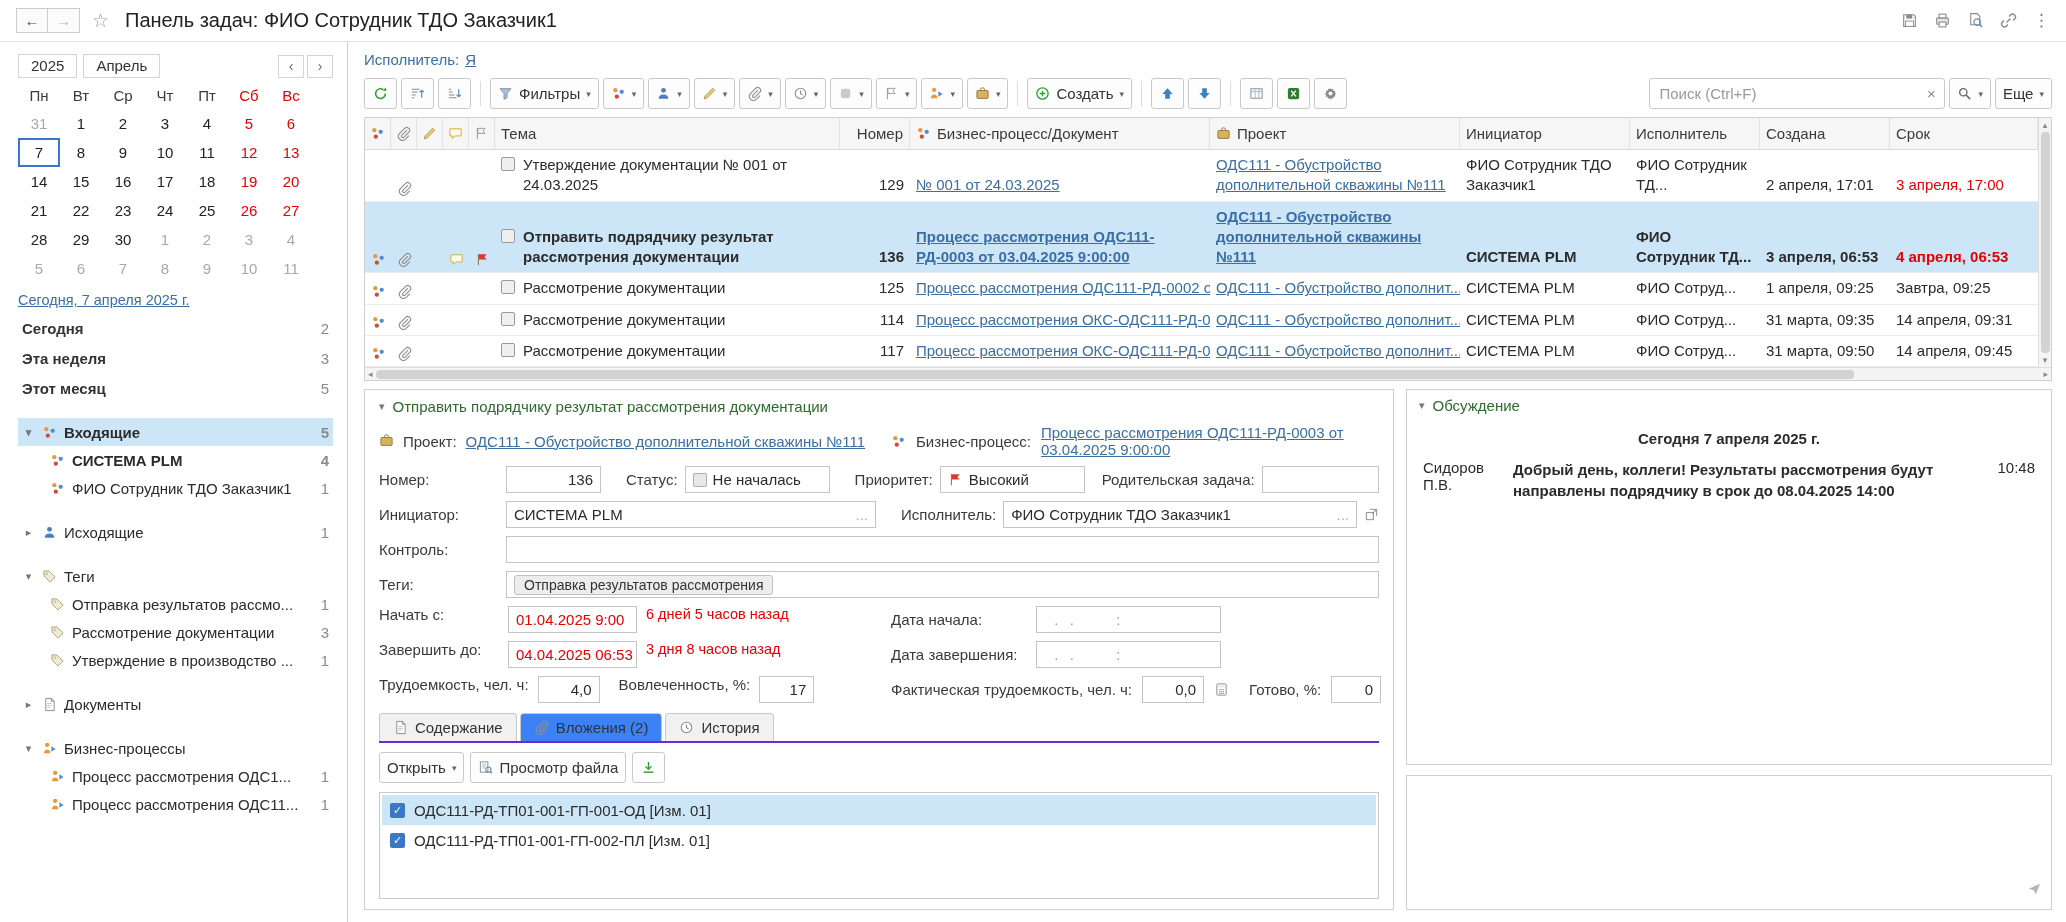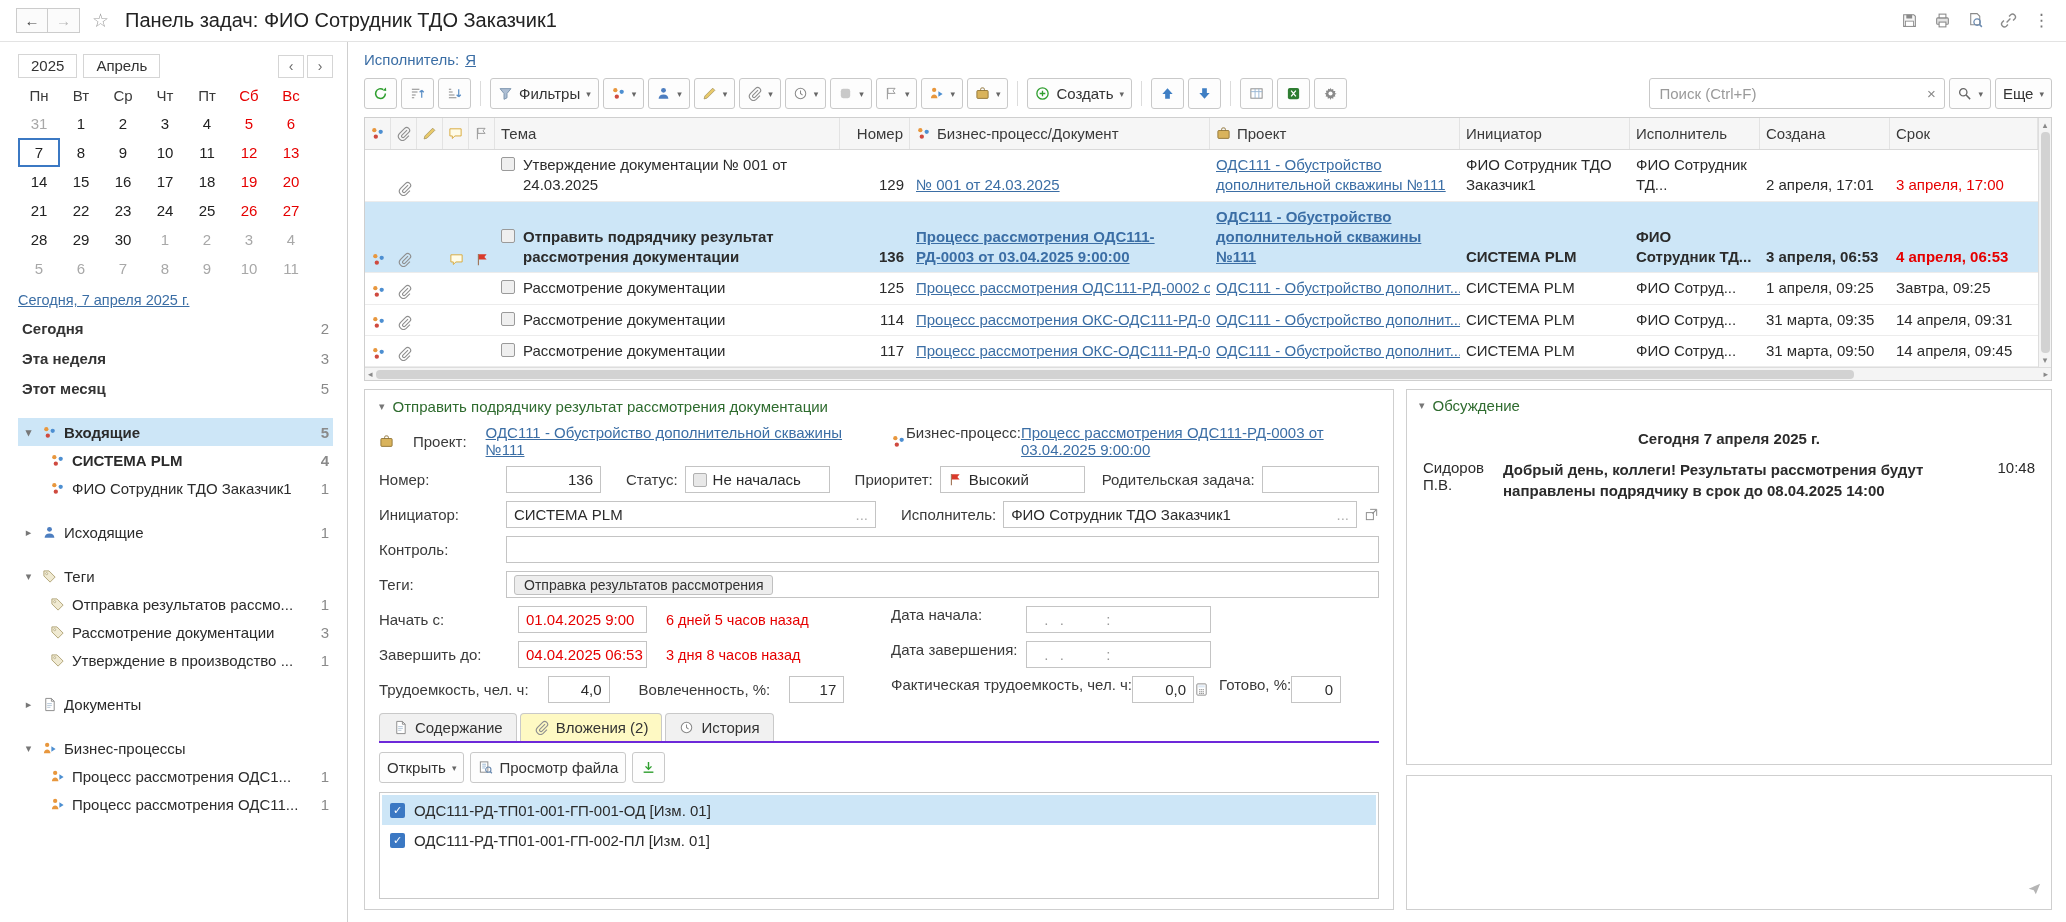--- a/index.html
+++ b/index.html
@@ -98,51 +98,51 @@
   .hthumb {height:9px; flex:0 0 88%; background:#d2d2d2; border-radius:4px}
   .hsp {flex:1}
 
   
   .lower {display:flex; gap:12px; margin-top:8px; flex:1; overflow:hidden}
   .detail {flex:0 0 1030px; border:1px solid #cfcfcf; padding:8px 14px 10px; display:flex; flex-direction:column; overflow:hidden}
   .detail-header {display:flex; align-items:center; gap:8px; margin-bottom:9px}
   .grp-caret {color:#777; font-size:11px; cursor:pointer}
   .detail-title {color:#2e6b2e}
   .frow {display:flex; align-items:center; gap:7px; margin-bottom:8px; flex:none}
-  .half-l {display:flex; align-items:center; gap:19px; flex:0 0 505px}
-  .half-r {display:flex; gap:0; flex:1}
+  .half-l {display:flex; align-items:flex-start; gap:9px; flex:0 0 505px}
+  .half-r {display:flex; align-items:center; gap:10px; flex:1}
   .flbl {color:#3a3a3a; white-space:nowrap; flex:none}
   .w120 {width:120px}
   .w130 {width:135px}
   .ml18 {margin-left:18px}
   .ml10 {margin-left:10px}
   .finput {border:1px solid #c4c4c4; height:27px; display:flex; align-items:center; padding:0 7px; background:#fff; gap:6px; overflow:hidden; white-space:nowrap}
   .finput.grow {flex:1}
   .fw95 {width:95px} .fw140 {width:129px} .fw150 {width:145px} .fw185 {width:185px} .fw370 {width:370px} .fw60 {width:62px} .fw55 {width:55px} .fw50 {width:50px}
   .fade-dots {margin-left:auto; color:#b0b0b0}
   .mask {color:#9a9a9a; white-space:pre; letter-spacing:1px}
   .chip {background:#ededed; border:1px solid #c0c0c0; border-radius:3px; padding:1px 9px; font-size:14px; color:#333}
   .cbx-gray {width:14px; height:14px; border:1px solid #b0b0b0; background:#e8e8e8; border-radius:2px; flex:none}
   .ago {font-size:14.5px; white-space:nowrap}
   .tabs {display:flex; margin-top:2px}
   .tab {display:flex; gap:7px; align-items:center; padding:5px 13px; border:1px solid #c9c9c9; border-bottom:none; background:#f1f1f1; border-radius:4px 4px 0 0; margin-right:3px; color:#333; cursor:pointer}
-  .tab.active {background:#fef9c3}
+  .tab.active {background:#3b82f6}
   .tabbody {flex:1; display:flex; flex-direction:column; border-top:2px solid #6d28d9; padding-top:9px; overflow:hidden}
   .attach-toolbar {display:flex; gap:6px; margin-bottom:9px}
   .attach-list {border:1px solid #c9c9c9; flex:1; overflow:hidden; background:#fff; padding:2px}
   .attach-row {display:flex; align-items:center; gap:9px; height:30px; padding:0 8px; cursor:pointer}
   .attach-row.sel {background:#cde6f7}
   .cbx-blue {width:15px; height:15px; background:#3b78c3; border-radius:2px; color:#fff; font-size:11px; display:flex; align-items:center; justify-content:center; flex:none}
 
   
   .disc-col {flex:1; display:flex; flex-direction:column; gap:10px; overflow:hidden}
   .disc-box {border:1px solid #cfcfcf; flex:1; padding:7px 12px; overflow:hidden; display:flex; flex-direction:column}
   .disc-header {display:flex; align-items:center; gap:8px; color:#2e6b2e}
   .disc-date {text-align:center; font-weight:700; margin:16px 0 12px}
-  .msg {display:flex; gap:2px; padding:0 4px}
+  .msg {display:flex; gap:12px; padding:0 4px}
   .msg-author {flex:0 0 78px}
   .msg-text {flex:1; font-weight:600; line-height:1.4}
   .msg-time {flex:0 0 44px; text-align:right}
   .msg-input {border:1px solid #cfcfcf; flex:0 0 135px; position:relative; padding:9px 36px 9px 11px; background:#fff}
   .msg-input textarea {width:100%; height:100%; border:none; outline:none; resize:none; font:inherit; color:#333; background:transparent}
   .msg-input textarea::placeholder {color:#a5a5a5}
   .send-btn {position:absolute; right:9px; bottom:10px; background:none; border:none}
 </style>
 </head>
 <body>

